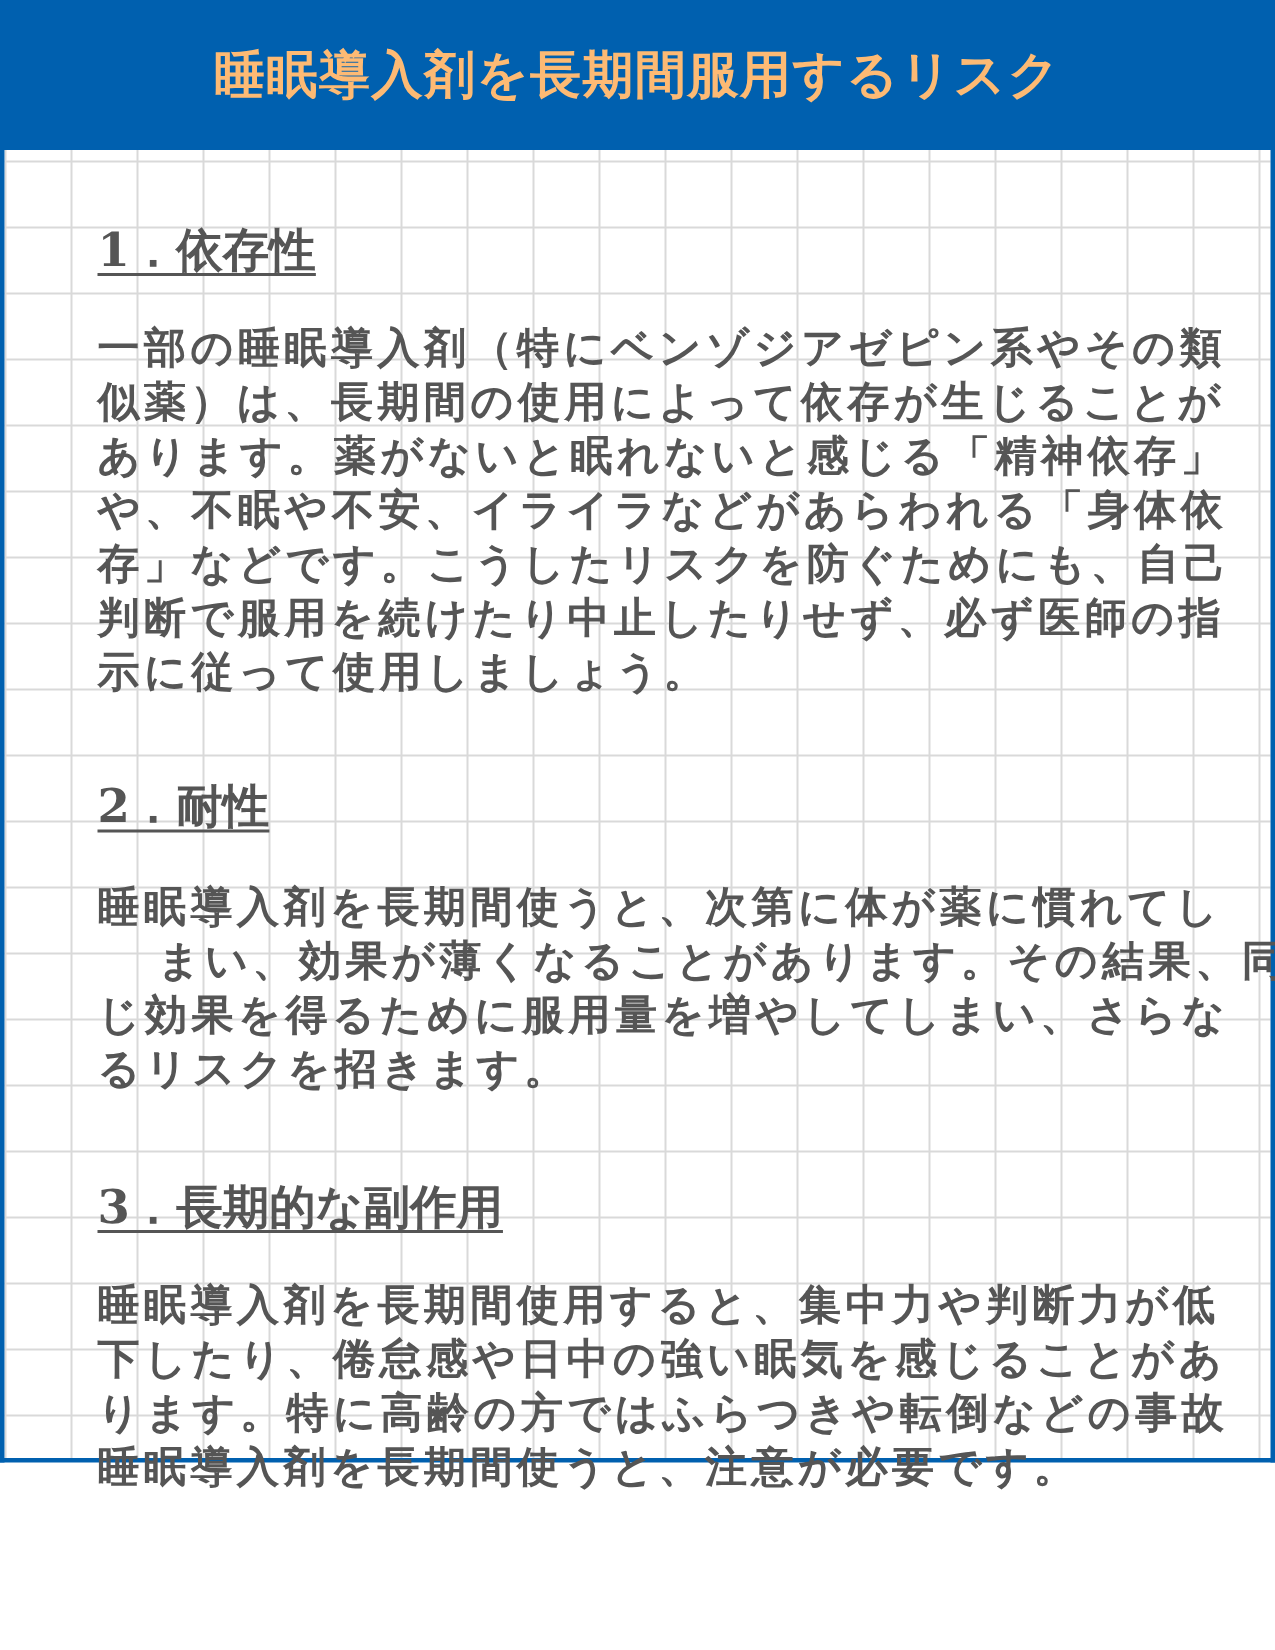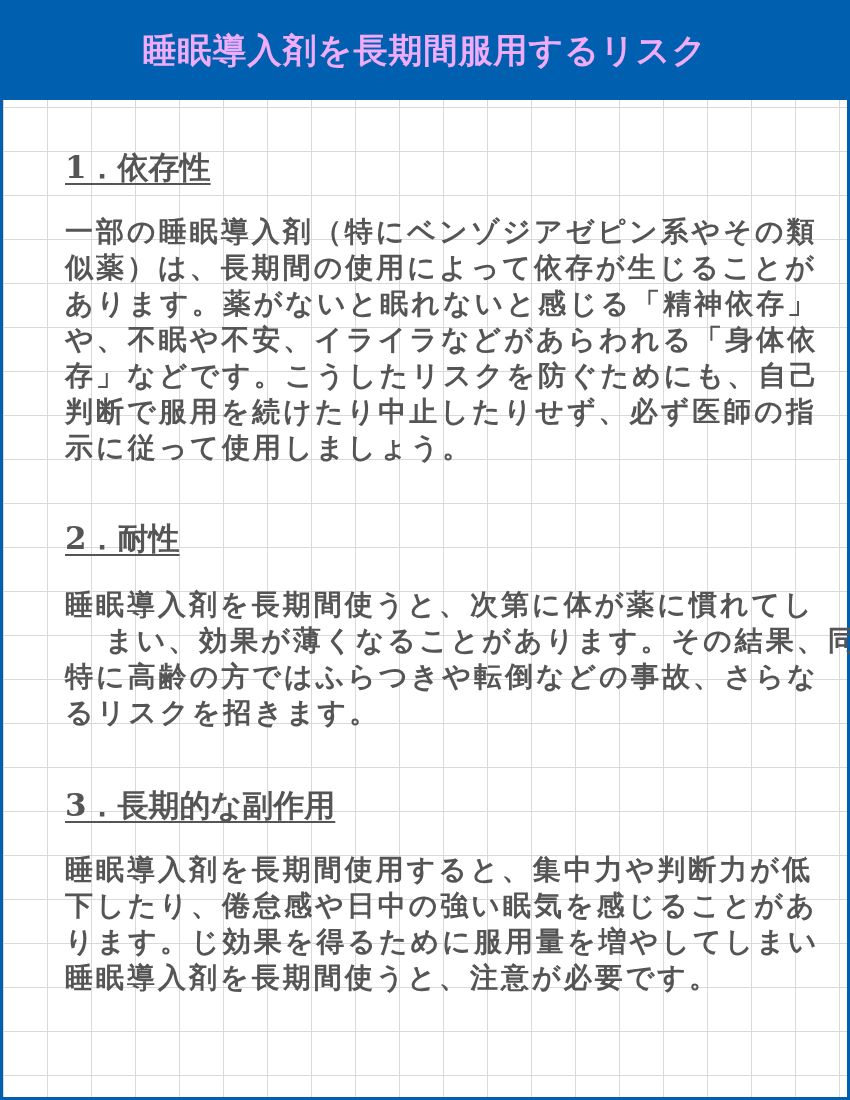--- a/index.html
+++ b/index.html
@@ -19,33 +19,33 @@
       position: absolute;
       left: 0; top: 0;
       width: 850px;
       height: 100px;
       background: #0060af;
       display: flex;
       align-items: center;
       justify-content: center;
     }
     .header-title {
-      color: #f0abfc;
+      color: #fdba74;
       font-family: "DejaVu Serif", "Liberation Serif", serif;
       font-weight: bold;
       font-size: 34px;
       letter-spacing: 1px;
       line-height: 1;
       white-space: nowrap;
     }
     .content {
       position: absolute;
       left: 0; top: 100px;
       width: 850px;
-      height: 1000px;
+      height: 875px;
       box-sizing: border-box;
       border-left: 3px solid #0060af;
       border-right: 3px solid #0060af;
       border-bottom: 3px solid #0060af;
       background-color: #ffffff;
       background-image:
         linear-gradient(to right, #d9d9d9 0px, #d9d9d9 1.5px, transparent 1.5px),
         linear-gradient(to bottom, #d9d9d9 0px, #d9d9d9 1.5px, transparent 1.5px);
       background-size: 44px 44px, 44px 44px;
       background-position: 44px 7px, 0px 7px;
@@ -95,26 +95,26 @@
       <p class="body-line" style="top:222px;">や、不眠や不安、イライラなどがあらわれる「身体依</p>
       <p class="body-line" style="top:258px;">存」などです。こうしたリスクを防ぐためにも、自己</p>
       <p class="body-line" style="top:294px;">判断で服用を続けたり中止したりせず、必ず医師の指</p>
       <p class="body-line" style="top:330px;">示に従って使用しましょう。</p>
     </div>
 
     <div>
       <h2 class="section-heading" style="top:420px;">2．耐性</h2>
       <p class="body-line" style="top:487px;">睡眠導入剤を長期間使うと、次第に体が薬に慣れてし</p>
       <p class="body-line" style="top:523px;margin-left:40px;">まい、効果が薄くなることがあります。その結果、同</p>
-      <p class="body-line" style="top:559px;">特に高齢の方ではふらつきや転倒などの事故、さらな</p>
+      <p class="body-line" style="top:559px;">じ効果を得るために服用量を増やしてしまい、さらな</p>
       <p class="body-line" style="top:595px;">るリスクを招きます。</p>
     </div>
 
     <div>
       <h2 class="section-heading" style="top:687px;">3．長期的な副作用</h2>
       <p class="body-line" style="top:752px;">睡眠導入剤を長期間使用すると、集中力や判断力が低</p>
       <p class="body-line" style="top:788px;">下したり、倦怠感や日中の強い眠気を感じることがあ</p>
-      <p class="body-line" style="top:824px;">ります。じ効果を得るために服用量を増やしてしまい</p>
+      <p class="body-line" style="top:824px;">ります。特に高齢の方ではふらつきや転倒などの事故</p>
       <p class="body-line" style="top:860px;">睡眠導入剤を長期間使うと、注意が必要です。</p>
     </div>
 
   </div>
 </div>
 
 </body></html>

